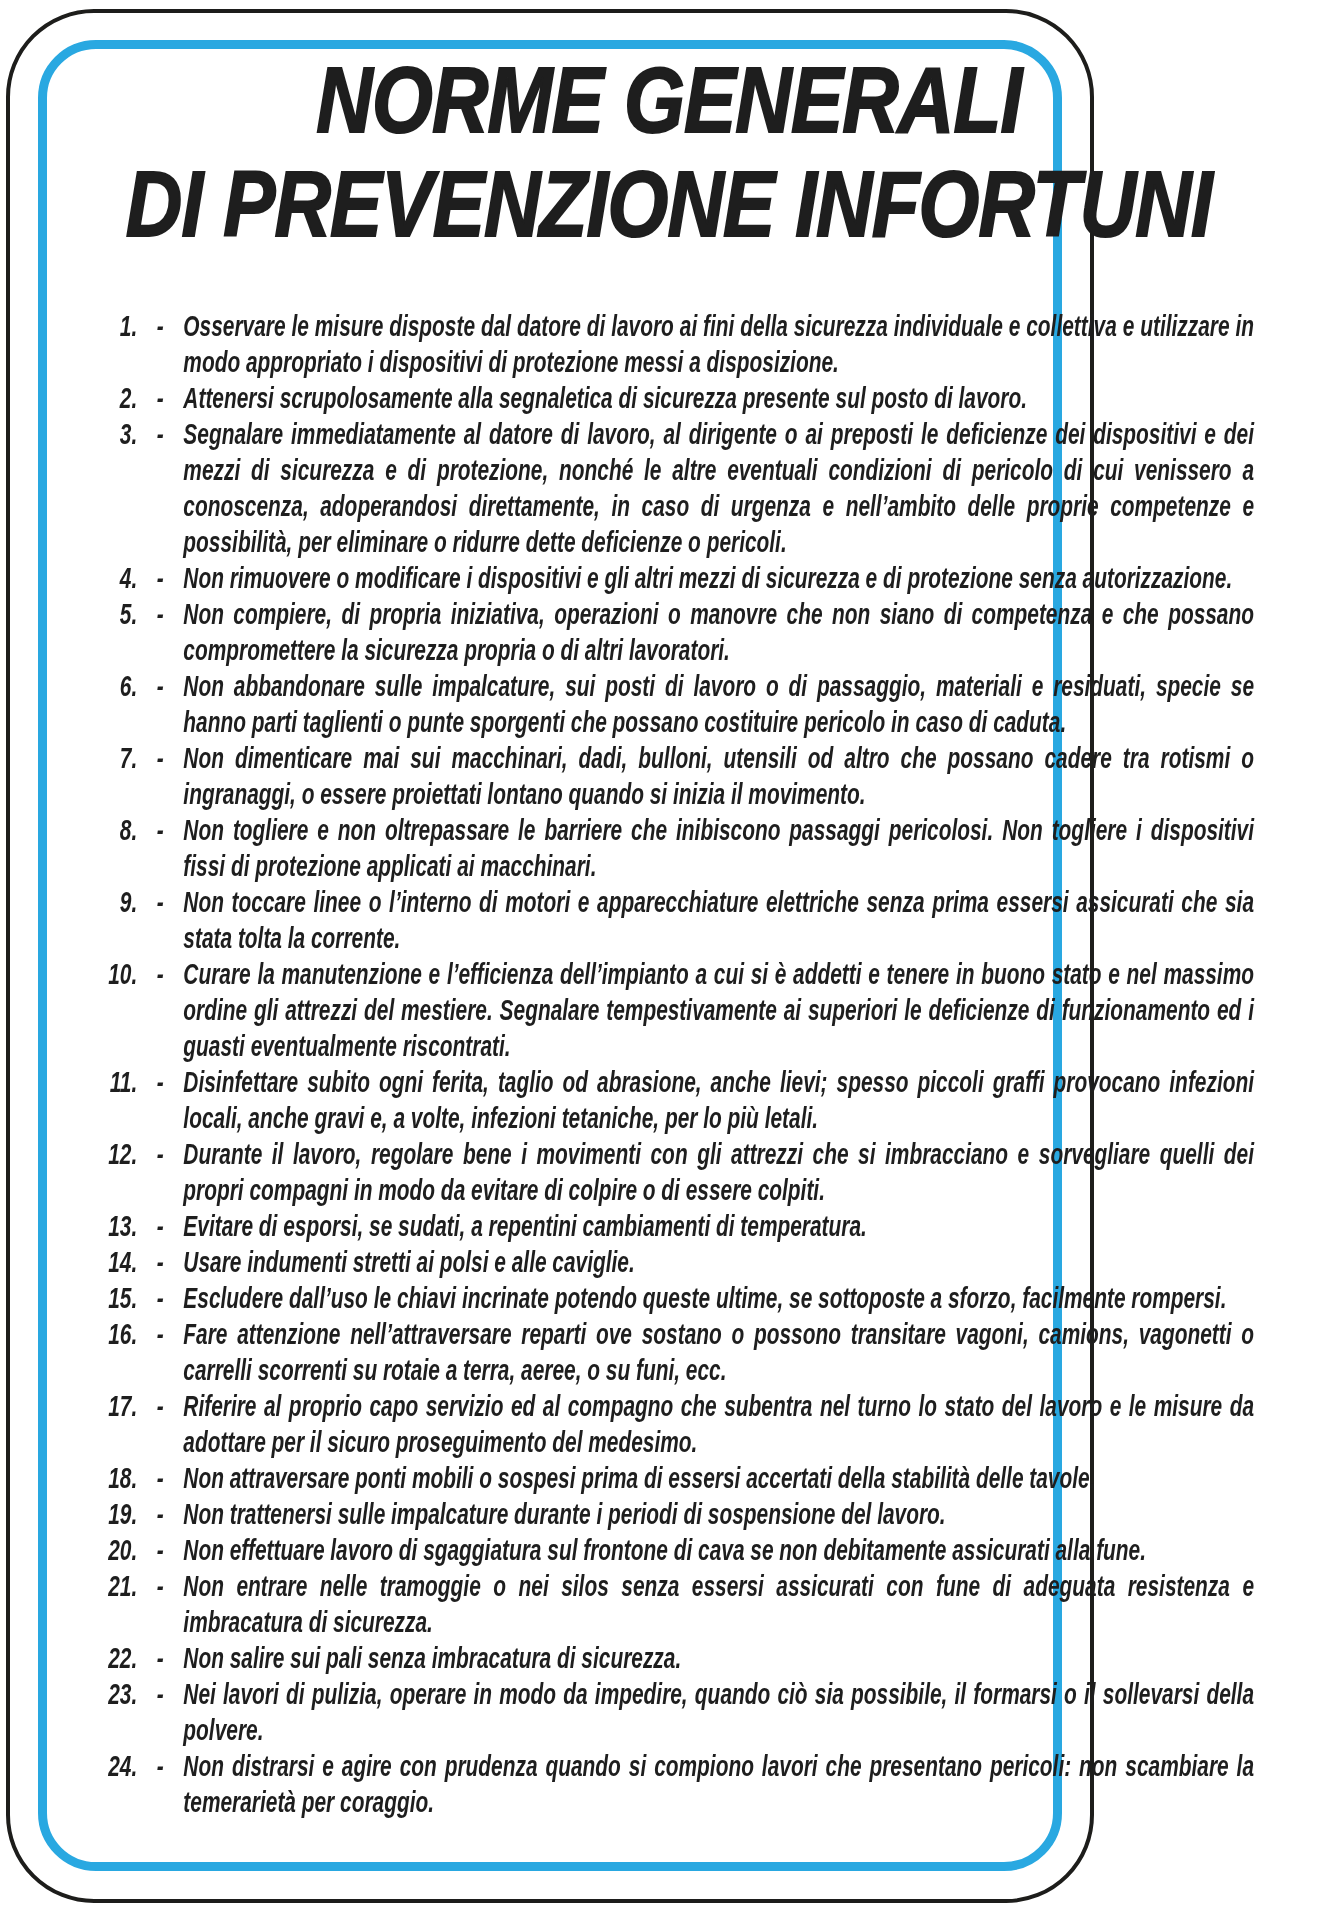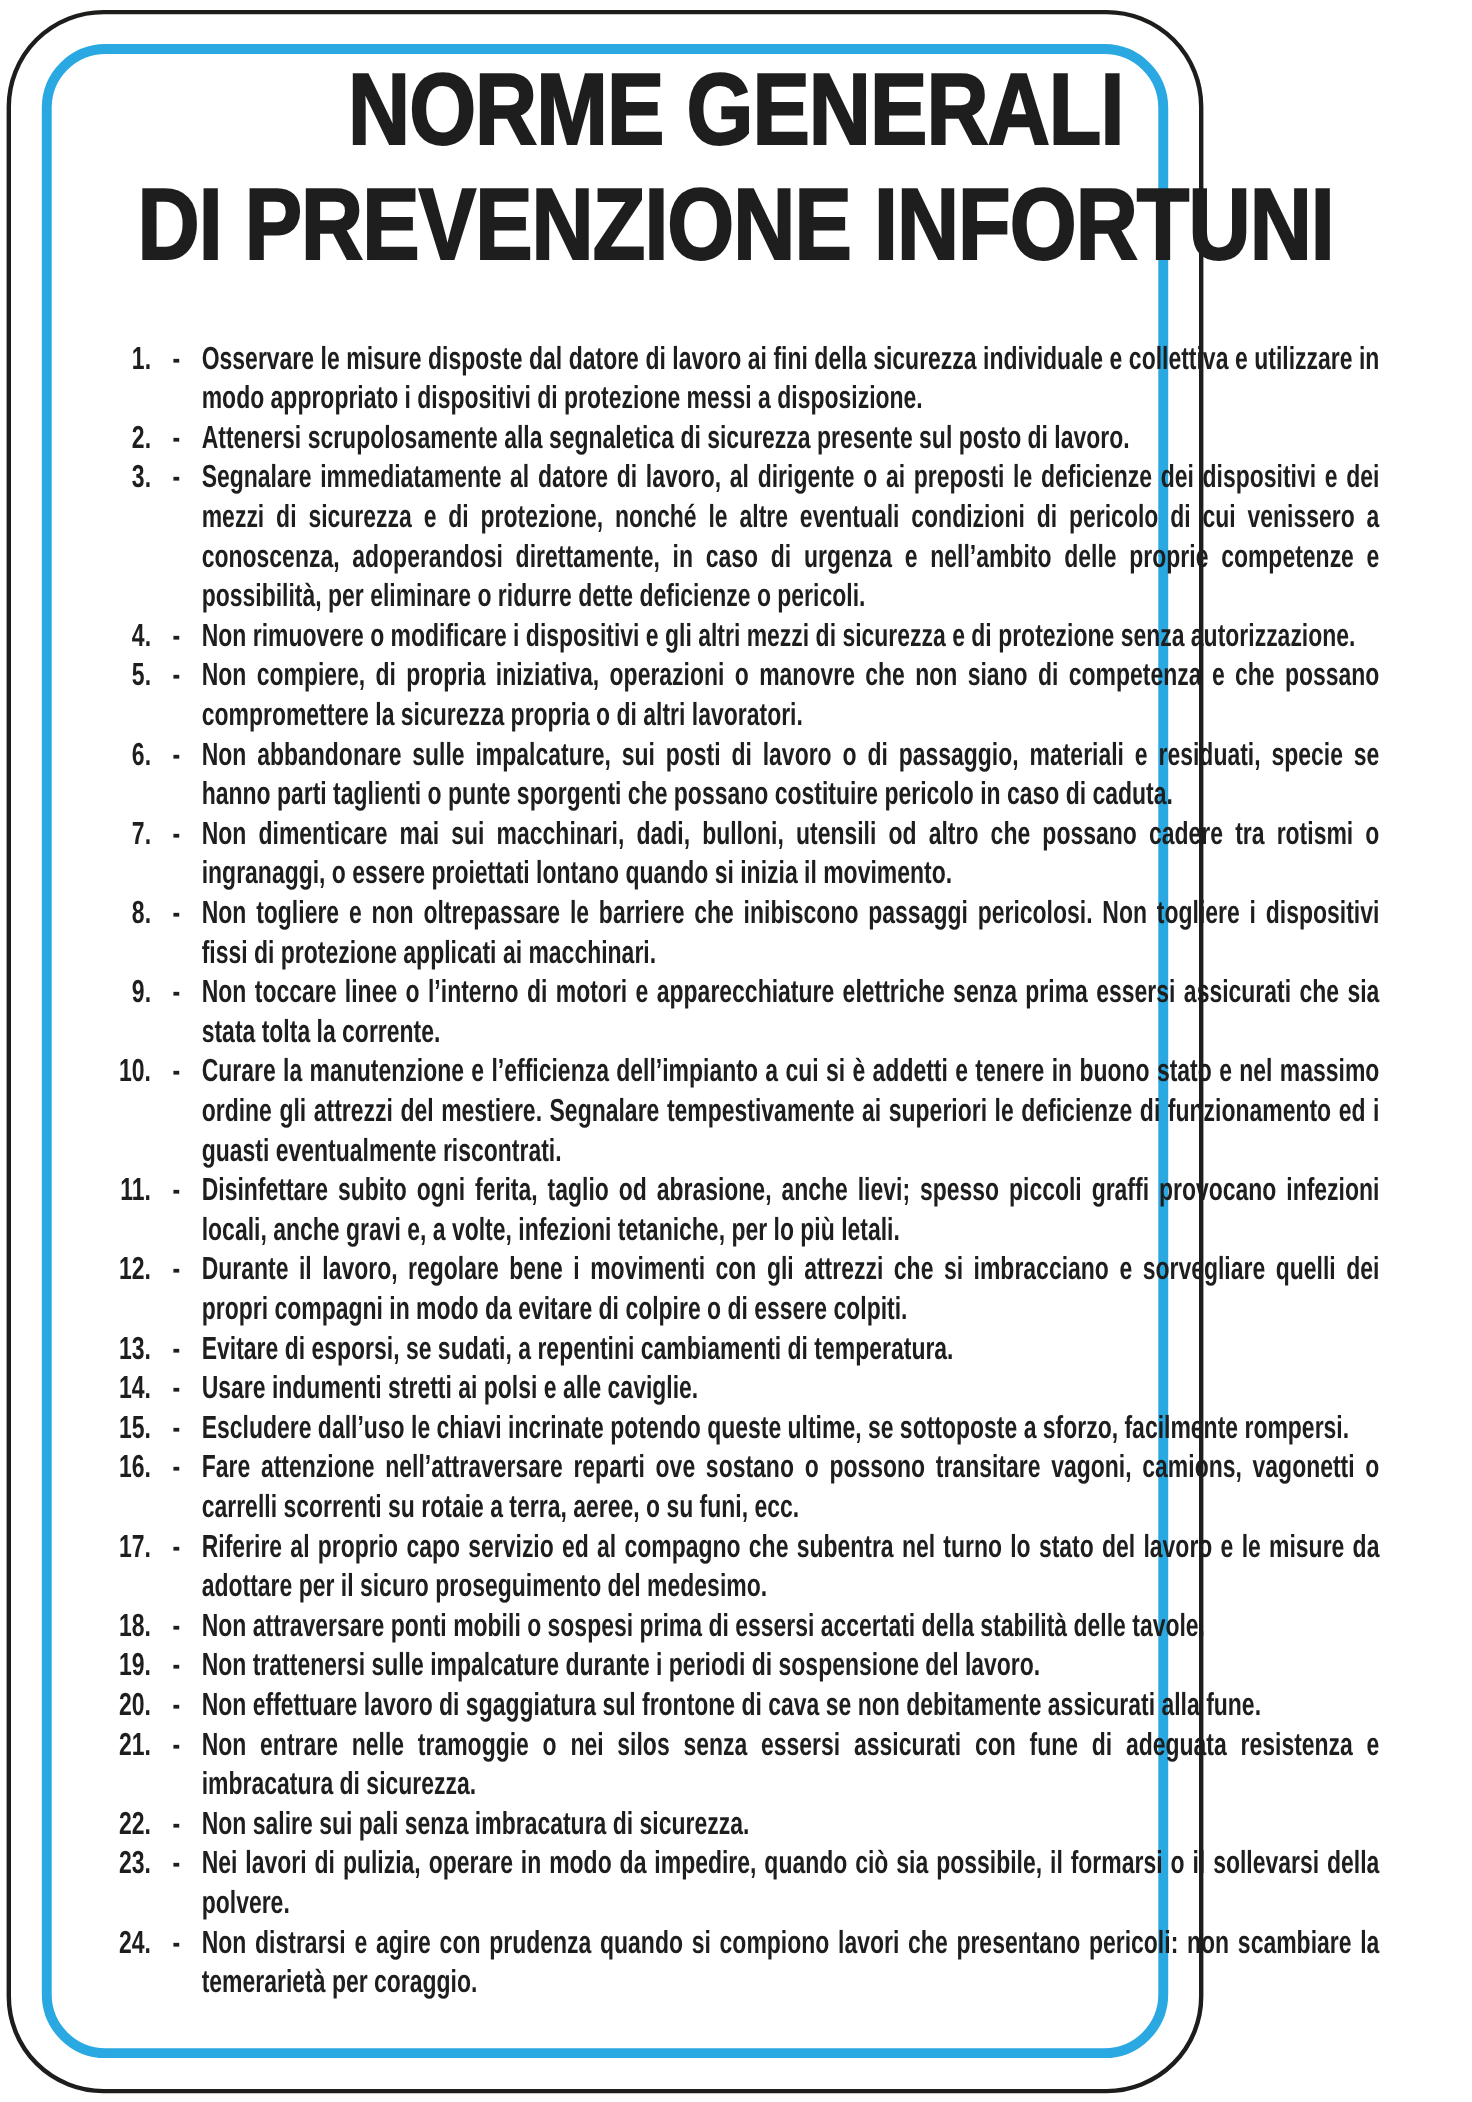--- a/index.html
+++ b/index.html
@@ -11,20 +11,21 @@
   html, body {
     width: 1338px; height: 1911px;
     background: #ffffff;
     overflow: hidden;
     font-family: "Liberation Sans", "DejaVu Sans", sans-serif;
   }
   .sign {
     position: relative;
     width: 1100px; height: 1911px;
     background: #ffffff;
+    font-style: italic;
   }
   .outer-border {
     position: absolute;
     left: 6px; top: 9px; right: 6px; bottom: 8px;
     border: 4px solid var(--border-black);
     border-radius: 88px;
   }
   .inner-border {
     position: absolute;
     left: 38px; top: 40px; right: 38px; bottom: 40px;

